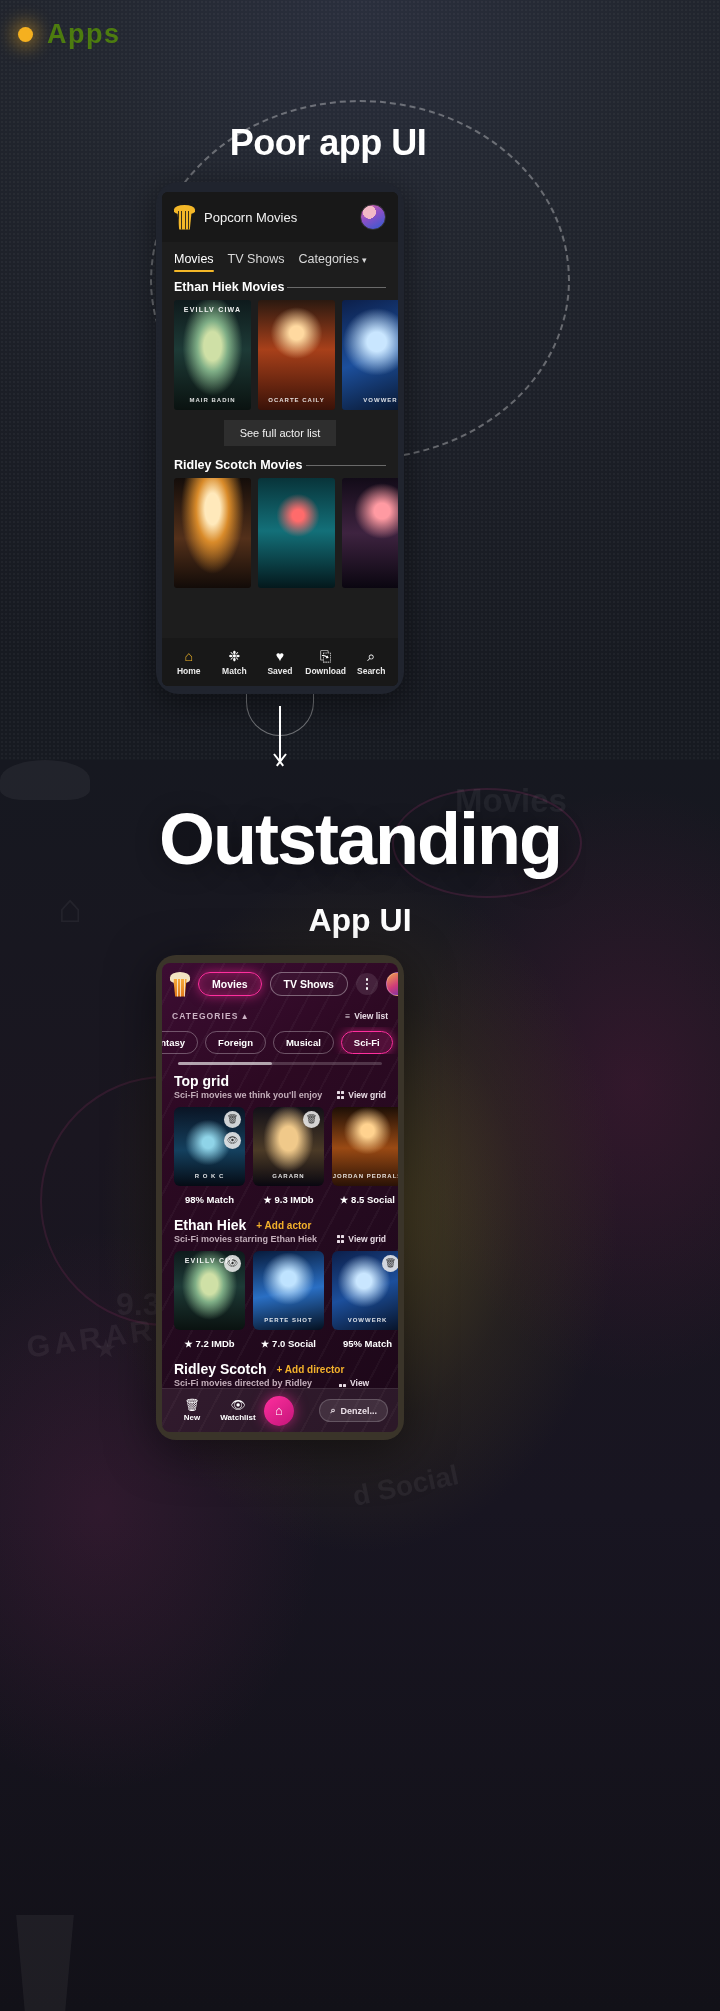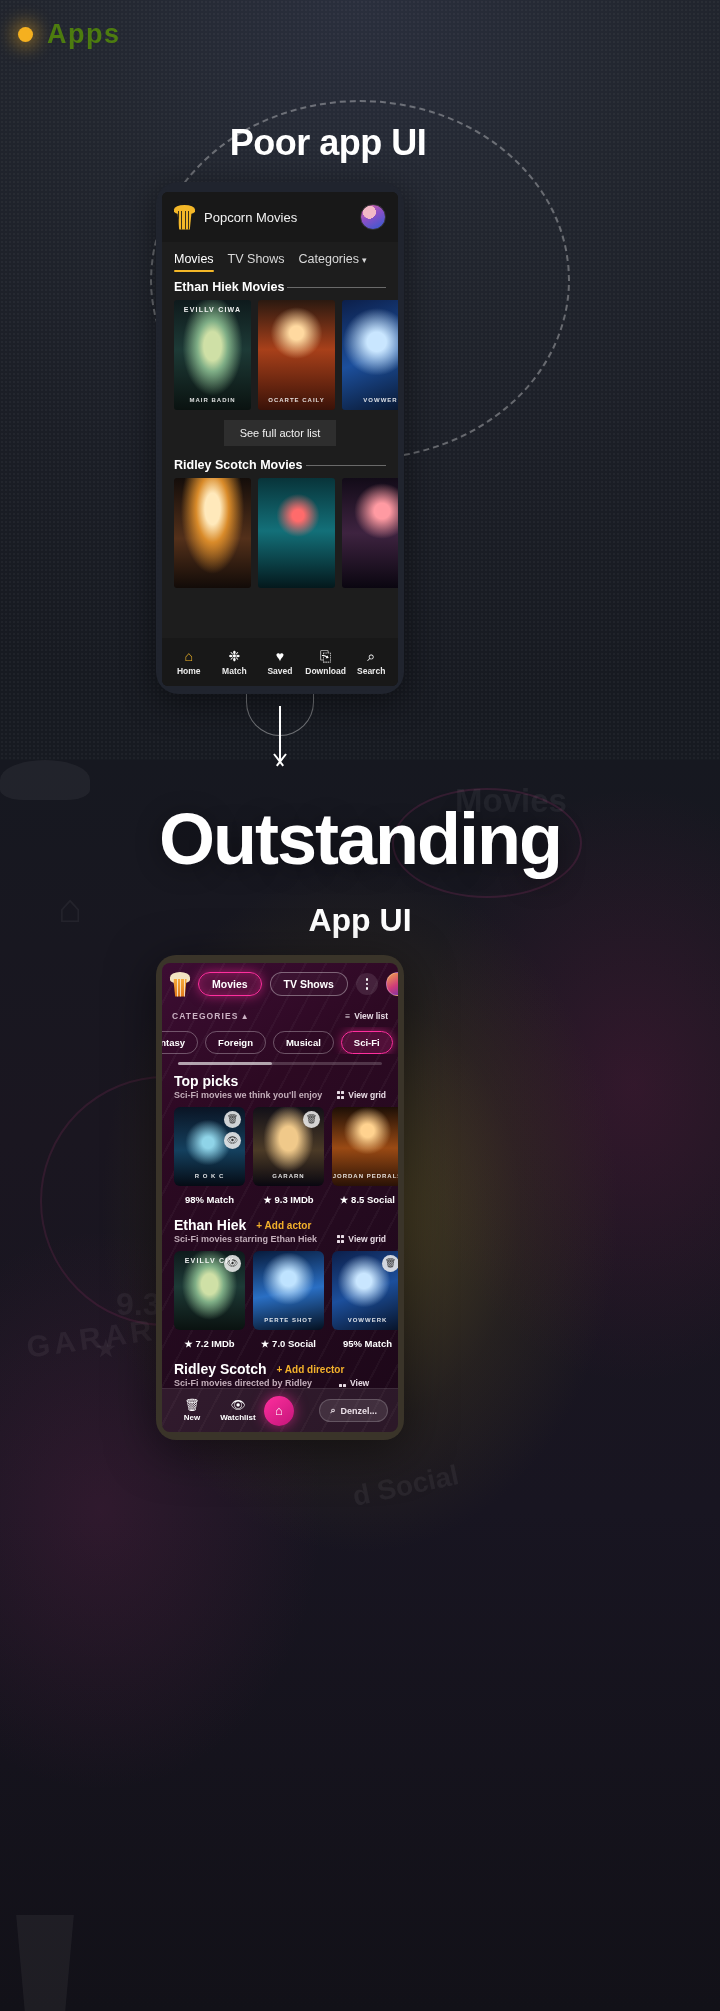--- a/index.html
+++ b/index.html
@@ -590,21 +590,21 @@
         </div>
 
         <div class="p2-scrollline">
             <i></i>
           </div>
 
         <div class="p2-body">
 
           <div class="sec-head">
             <div class="sec-row1">
-              <span class="sec-title">Top picks</span>
+              <span class="sec-title">Top grid</span>
             </div>
             <div class="sec-row2">
               <span class="sec-sub">Sci-Fi movies we think you'll enjoy</span>
               <span class="sec-viewgrid">
                 <span class="grid-ic">
                     <i></i>
                     <i></i>
                     <i></i>
                     <i></i>
                   </span>

